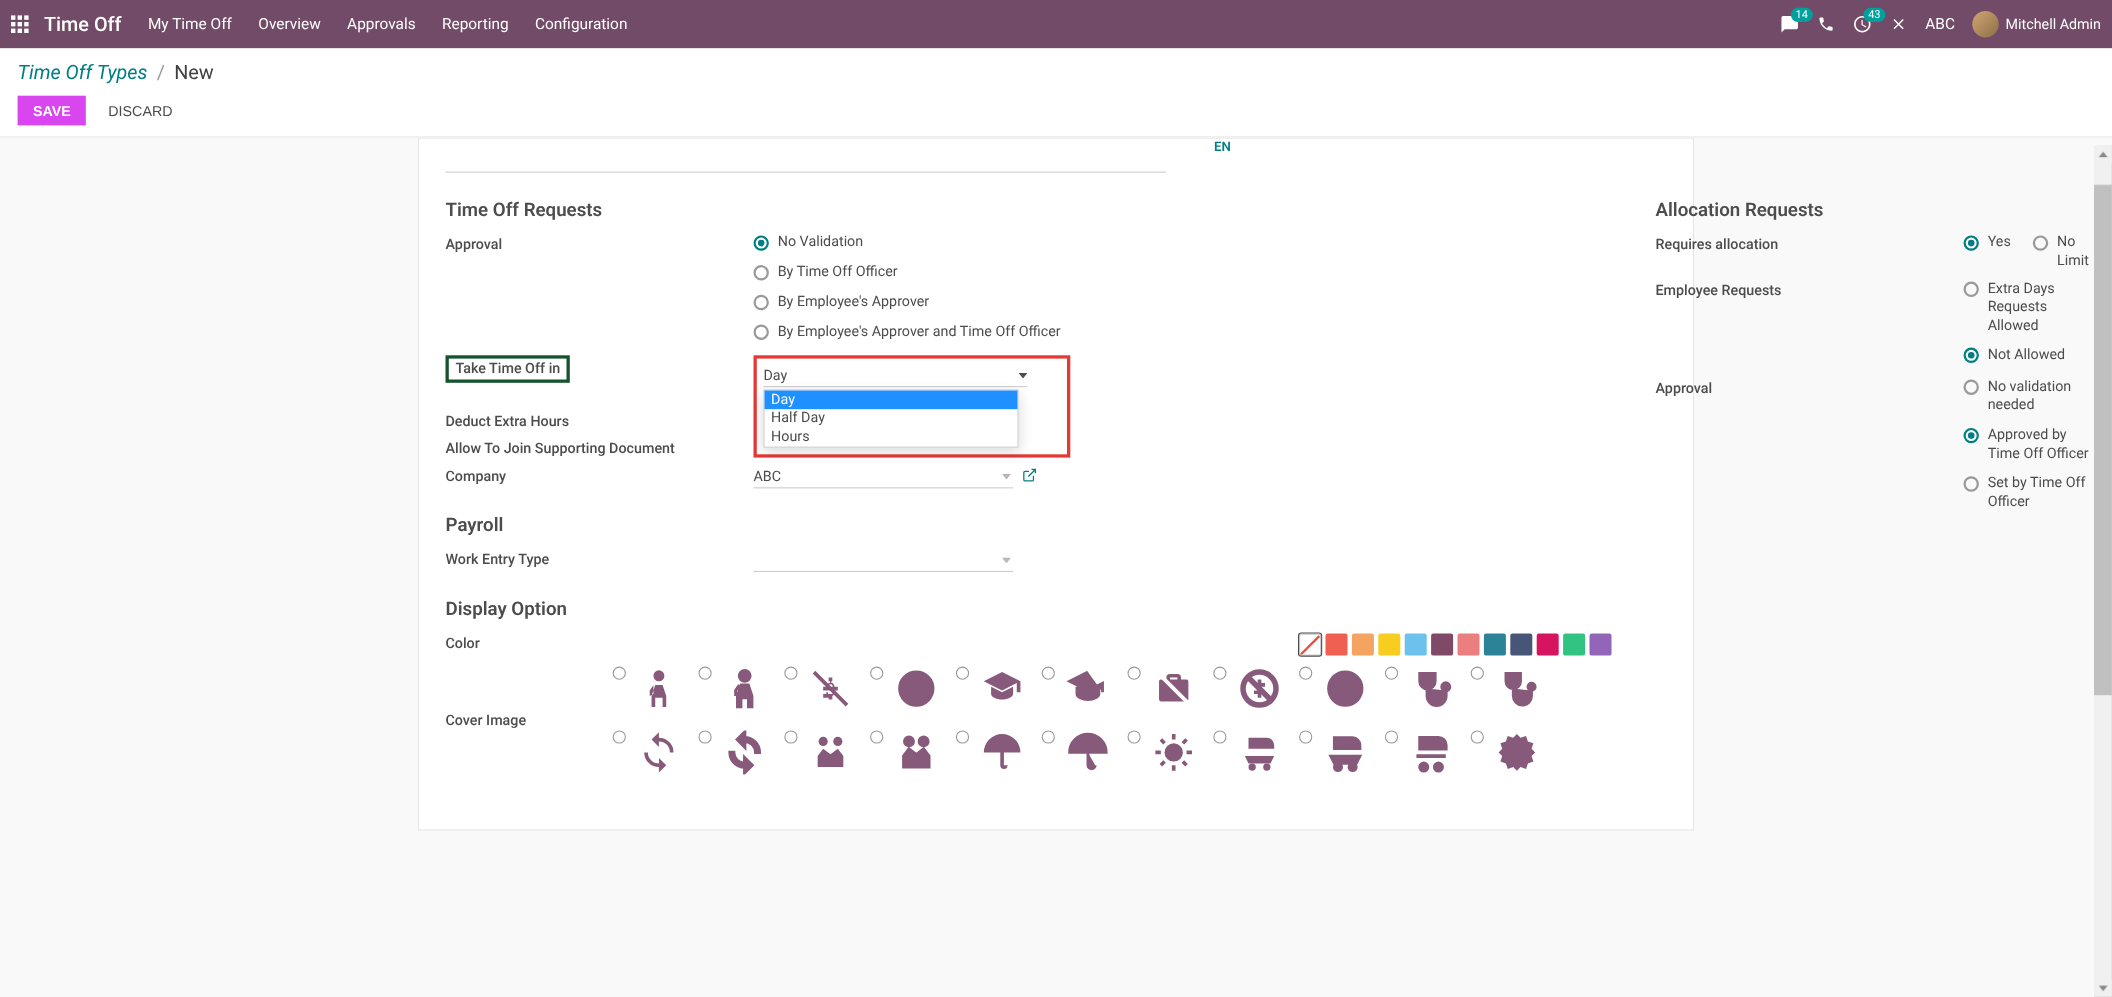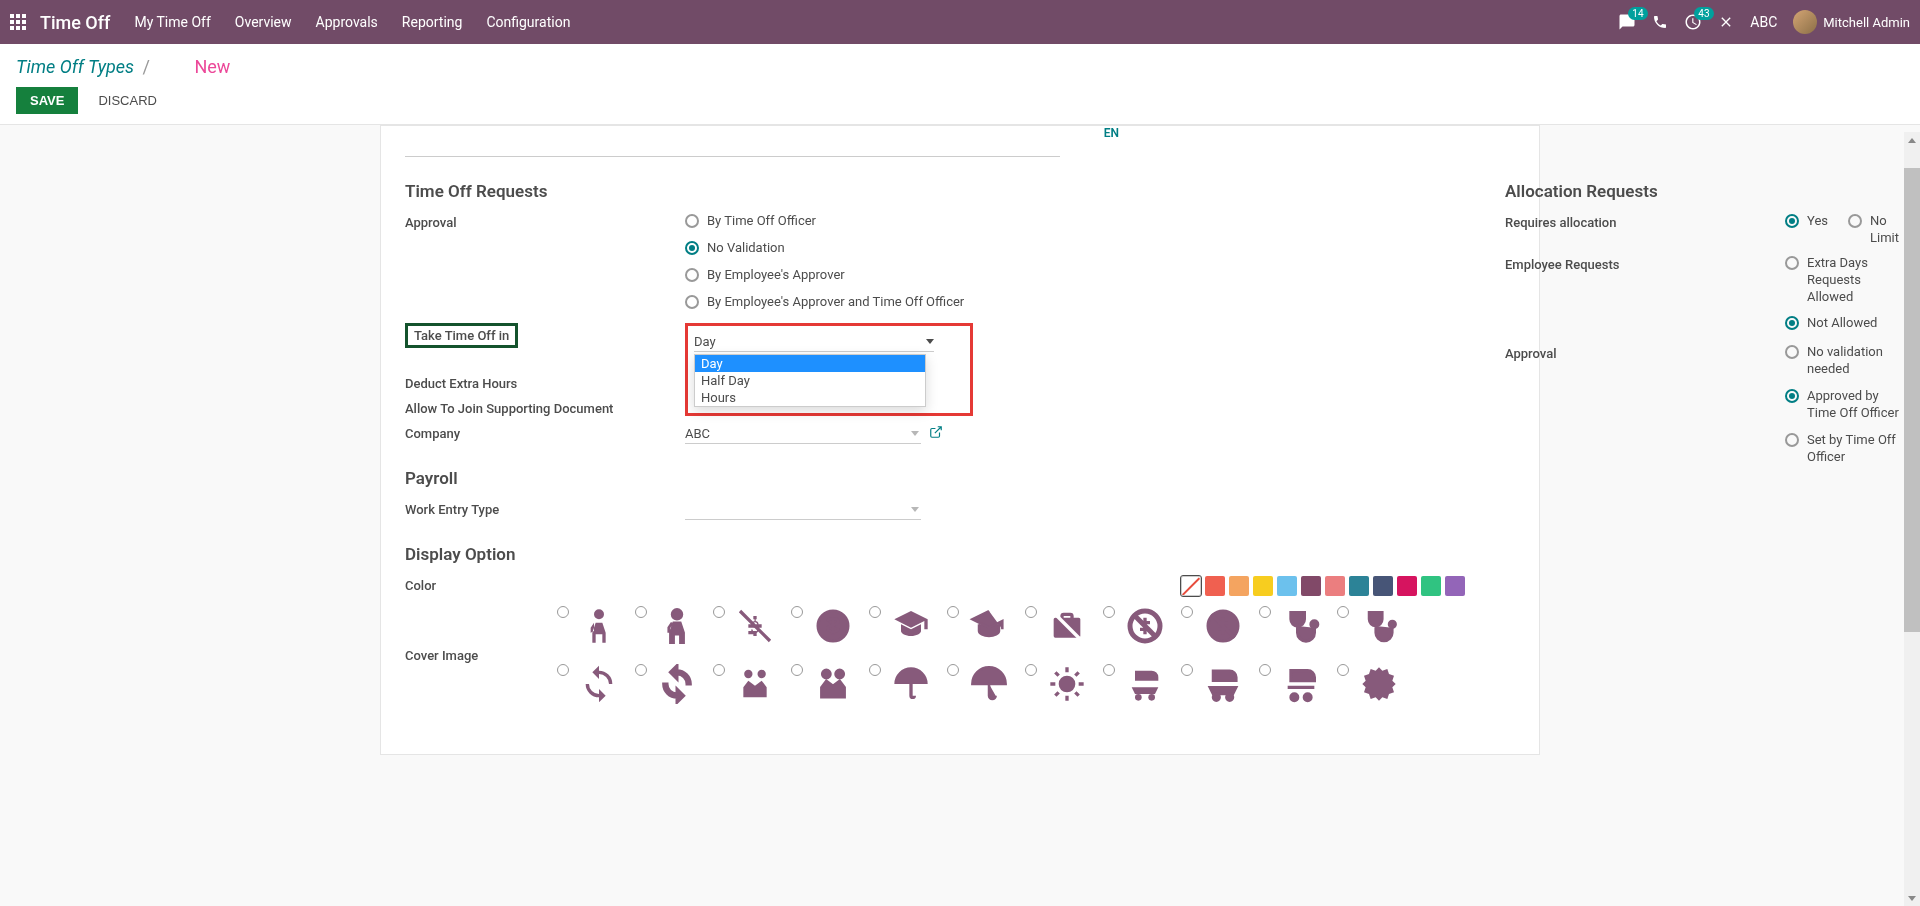--- a/index.html
+++ b/index.html
@@ -12,23 +12,23 @@
 .nav-menu a { color: #fff; text-decoration: none; font-size: 14px; cursor: pointer; }
 .topbar-right { margin-left: auto; display: flex; align-items: center; gap: 16px; }
 .topbar-right .ic { position: relative; cursor: pointer; display: flex; align-items: center; }
 .badge { position: absolute; top: -6px; left: 10px; background: #00a09d; color: #fff; font-size: 10px; border-radius: 8px; padding: 0 4px; line-height: 13px; min-width: 16px; text-align: center; }
 .avatar { width: 24px; height: 24px; border-radius: 50%; background: linear-gradient(135deg, #d4a574, #8b6f47); margin-right: 6px; }
 .user { display: flex; align-items: center; cursor: pointer; }
 .subheader { background: #fff; padding: 12px 16px 10px; border-bottom: 1px solid #e5e5e5; }
 .breadcrumb { font-size: 18px; margin-bottom: 10px; }
 .breadcrumb .bc1 { color: #017e84; cursor: pointer; font-style: italic; }
 .breadcrumb .sep { color: #999; margin: 0 4px; }
-.breadcrumb .bc2 { color: #ec4899; margin-left: 36px; }
+.breadcrumb .bc2 { color: #404040; }
 .btn-row { display: flex; gap: 10px; align-items: center; }
-.btn-save { background: #15803d; color: #fff; border: none; padding: 6px 14px; font-weight: 600; font-size: 13px; cursor: pointer; }
+.btn-save { background: #d946ef; color: #fff; border: none; padding: 6px 14px; font-weight: 600; font-size: 13px; cursor: pointer; }
 .btn-discard { background: none; border: none; color: #4c4c4c; padding: 6px 10px; font-size: 13px; cursor: pointer; }
 .content-wrap { position: relative; height: calc(100vh - 132px); overflow-y: scroll; }
 .sheet { background: #fff; border: 1px solid #e5e5e5; max-width: 1160px; margin: 0 auto; padding: 0 24px 40px; position: relative; }
 .en-link { position: absolute; right: 420px; top: 0; color: #017e84; font-weight: 600; font-size: 12px; }
 .hr { border-bottom: 1px solid #ccc; margin: 30px 0 24px; width: 655px; }
 .two-col { display: flex; gap: 40px; }
 .col { flex: 1; }
 h2.section { font-size: 17px; font-weight: 600; color: #4c4c4c; margin-bottom: 12px; }
 .field-row { display: flex; align-items: flex-start; margin-bottom: 8px; }
 .field-label { width: 280px; font-size: 13px; color: #4c4c4c; padding-top: 2px; font-weight: 500; }
@@ -143,26 +143,26 @@
     <div class="two-col">
 
       <div class="col">
         <h2 class="section">Time Off Requests</h2>
 
         <div class="field-row">
           <div class="field-label">Approval</div>
           <div class="field-input">
             <div class="radio-group">
               <div class="radio-opt">
+                  <span class="radio checked"></span>
+                  <span class="radio-label">No Validation</span>
+                </div>
+              <div class="radio-opt">
                   <span class="radio unchecked"></span>
                   <span class="radio-label">By Time Off Officer</span>
-                </div>
-              <div class="radio-opt">
-                  <span class="radio checked"></span>
-                  <span class="radio-label">No Validation</span>
                 </div>
               <div class="radio-opt">
                   <span class="radio unchecked"></span>
                   <span class="radio-label">By Employee's Approver</span>
                 </div>
               <div class="radio-opt">
                   <span class="radio unchecked"></span>
                   <span class="radio-label">By Employee's Approver and Time Off Officer</span>
                 </div>
             </div>

